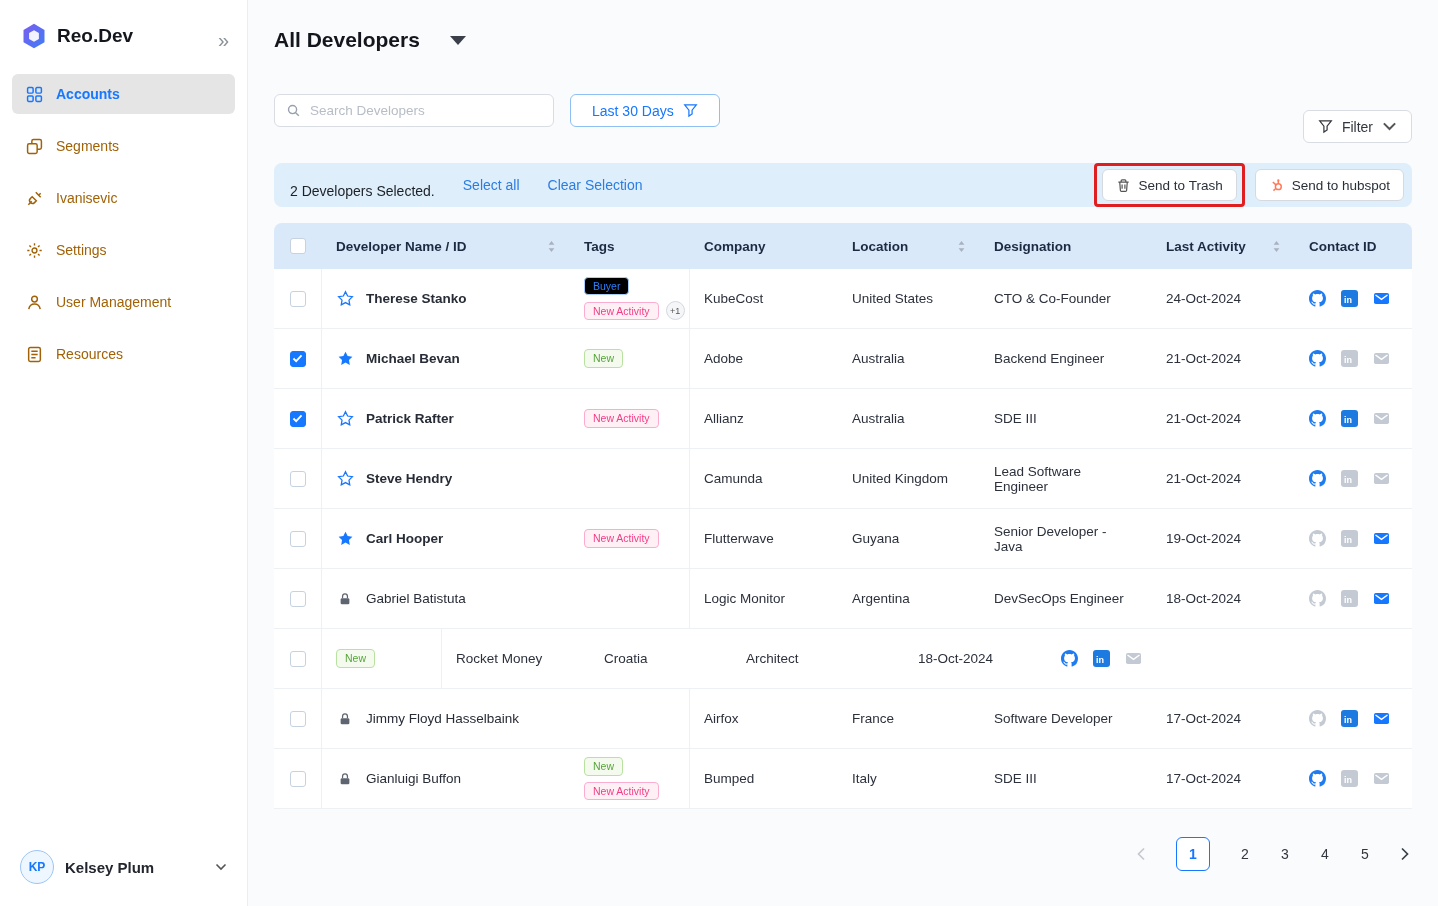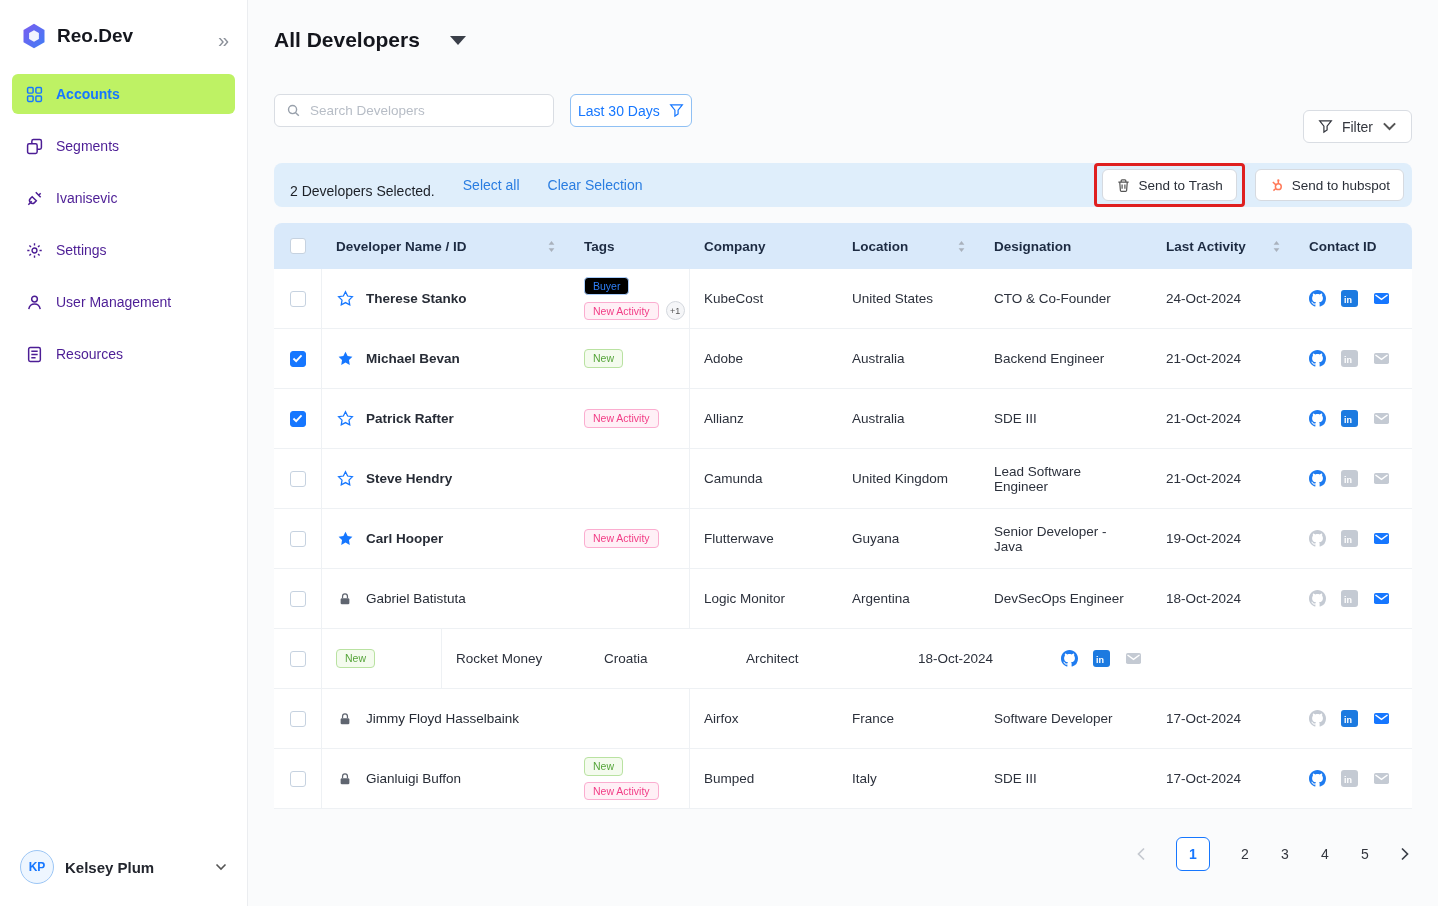--- a/index.html
+++ b/index.html
@@ -12,42 +12,42 @@
   }
   .app { display: flex; width: 100%; height: 100%; }
 
   
   .sidebar { width: 248px; background: #fff; border-right: 1px solid #ebedf0; display: flex; flex-direction: column; flex: none; }
   .sb-head { display: flex; align-items: flex-end; justify-content: space-between; padding: 22px 18px 22px 20px; }
   .brand { display: flex; align-items: center; gap: 9px; font-size: 19px; font-weight: bold; color: #14161d; }
   .brand svg { width: 28px; height: 28px; }
   .collapse { color: #8a8f98; font-size: 20px; cursor: pointer; line-height: 1; }
   .nav { padding: 2px 12px; display: flex; flex-direction: column; gap: 12px; }
-  .nav-item { display: flex; align-items: center; gap: 13px; height: 40px; padding: 0 14px; border-radius: 6px; font-size: 14px; color: #4c1d95; cursor: pointer; }
-  .nav-item.active { background: #bef264; color: #1677ff; font-weight: bold; text-align: right; }
+  .nav-item { display: flex; align-items: center; gap: 13px; height: 40px; padding: 0 14px; border-radius: 6px; font-size: 14px; color: #a16207; cursor: pointer; }
+  .nav-item.active { background: #e5e5e5; color: #1677ff; font-weight: bold; text-align: right; }
   .nav-icon { width: 17px; height: 17px; display: inline-flex; }
   .nav-icon svg { width: 17px; height: 17px; }
   .sb-foot { margin-top: auto; padding: 18px 20px 22px; display: flex; align-items: center; gap: 11px; }
   .avatar { width: 34px; height: 34px; border-radius: 50%; background: #eef6ff; border: 1px solid #9cc6f5; color: #1677ff; font-size: 12px; font-weight: bold; display: flex; align-items: center; justify-content: center; flex: none; }
   .user-name { font-size: 15px; font-weight: bold; color: #23262e; flex: 1; }
   .chev { display: inline-flex; }
   .chev svg { width: 12px; height: 8px; }
 
   
   .main { flex: 1; padding: 28px 26px 0; display: flex; flex-direction: column; min-width: 0; }
   .page-head { display: flex; align-items: center; gap: 30px; margin-bottom: 26px; }
   .page-title { font-size: 21px; font-weight: bold; color: #14161d; }
   .title-caret { width: 0; height: 0; border-left: 8px solid transparent; border-right: 8px solid transparent; border-top: 9px solid #3a3f49; cursor: pointer; }
 
   .toolbar { display: flex; align-items: center; margin-bottom: 20px; }
   .search-box { width: 280px; height: 33px; background: #fff; border: 1px solid #d9dde3; border-radius: 6px; display: flex; align-items: center; gap: 9px; padding: 0 11px; }
   .search-box svg { width: 15px; height: 15px; flex: none; }
   .search-box input { border: none; outline: none; flex: 1; font-size: 13.5px; color: #333; background: transparent; font-family: inherit; }
   .search-box input::placeholder { color: #b7bdc6; }
-  .date-chip { margin-left: 16px; height: 33px; border: 1px solid #8fc0f4; border-radius: 6px; color: #1677ff; display: flex; align-items: center; gap: 9px; padding: 0 7px; font-size: 14px; background: #fff; cursor: pointer; }
+  .date-chip { margin-left: 16px; height: 33px; border: 1px solid #8fc0f4; border-radius: 6px; color: #1677ff; display: flex; align-items: center; gap: 9px; padding: 0 21px; font-size: 14px; background: #fff; cursor: pointer; }
   .date-chip svg, .filter-btn svg { width: 15px; height: 15px; }
   .filter-btn { margin-left: auto; height: 33px; background: #fff; border: 1px solid #d9dde3; border-radius: 6px; display: flex; align-items: center; gap: 9px; padding: 0 14px; font-size: 14px; color: #33363e; cursor: pointer; font-family: inherit; margin-top: 32px; }
 
   
   .selection-bar { height: 44px; background: #dfeefb; border-radius: 8px; display: flex; align-items: center; padding: 0 8px 0 16px; }
   .sel-text { font-size: 14px; font-weight: normal; color: #1c2027; margin-top: 12px; }
   .sel-link { font-size: 14px; color: #2a7de1; cursor: pointer; margin-left: 28px; }
   .sel-actions { margin-left: auto; display: flex; align-items: center; gap: 10px; }
   .action-btn { height: 32px; background: #fff; border: 1px solid #d6dae0; border-radius: 6px; display: flex; align-items: center; gap: 8px; padding: 0 13px; font-size: 13.5px; color: #2a2f38; cursor: pointer; font-family: inherit; white-space: nowrap; }
   .action-btn svg { width: 15px; height: 15px; }

